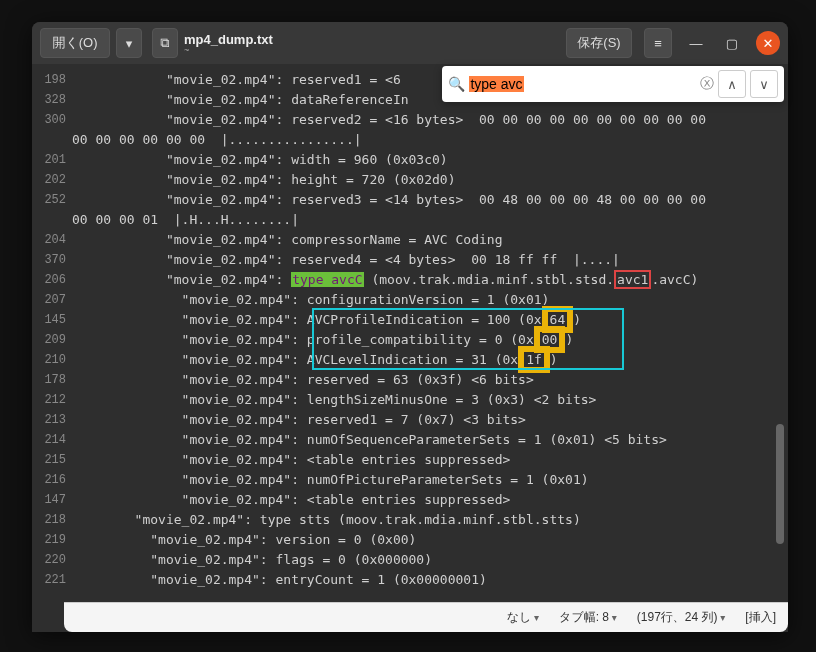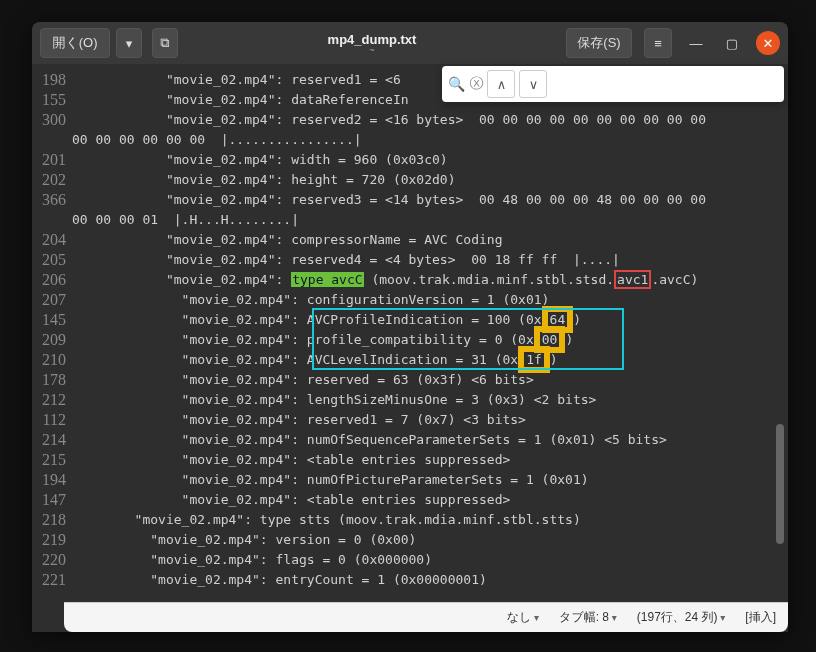--- a/index.html
+++ b/index.html
@@ -3,32 +3,32 @@
 <meta charset="utf-8">
 <style>
 * { margin:0; padding:0; box-sizing:border-box; }
 body { background:#111; font-family:sans-serif; width:816px; height:652px; overflow:hidden; position:relative; }
 .win { position:absolute; left:32px; top:22px; width:756px; height:610px; background:#2e2e2e; border-radius:8px 8px 0 0; box-shadow:0 4px 24px rgba(0,0,0,0.6); display:flex; flex-direction:column; }
 .titlebar { height:42px; background:#383838; border-radius:8px 8px 0 0; display:flex; align-items:center; padding:0 8px; gap:6px; position:relative; }
 .btn { background:#4a4a4a; border:1px solid #555; color:#ddd; font-size:13px; height:30px; border-radius:4px; display:flex; align-items:center; justify-content:center; cursor:pointer; }
 .btn-open { width:70px; }
 .btn-chev { width:26px; }
 .btn-new { width:26px; margin-left:4px; }
-.title-wrap { flex:1; text-align:center; color:#eee; }
+.title-wrap { flex:1; color:#eee; }
 .title { font-size:13px; font-weight:bold; }
 .subtitle { font-size:9px; color:#aaa; margin-top:-2px; }
 .btn-save { width:66px; }
 .btn-menu { width:28px; margin-left:6px; }
 .winbtn { width:24px; height:24px; border-radius:50%; display:flex; align-items:center; justify-content:center; color:#ddd; font-size:13px; margin-left:6px; cursor:pointer; }
 .winbtn.close { background:#e95420; color:#fff; }
 .editor { flex:1; position:relative; background:#2e2e2e; overflow:hidden; }
-.gutter { position:absolute; left:0; top:0; width:40px; height:100%; background:#2e2e2e; color:#888; font-family:Liberation Serif, serif; font-size:16px; text-align:right; padding-right:6px; padding-top:6px; line-height:20px; }
+.gutter { position:absolute; left:0; top:0; width:40px; height:100%; background:#2e2e2e; color:#888; font-family:Liberation Mono, monospace; font-size:12px; text-align:right; padding-right:6px; padding-top:6px; line-height:20px; }
 .code { position:absolute; left:40px; top:0; right:0; height:100%; font-family:monospace; font-size:13px; color:#d0d0d0; padding-top:6px; line-height:20px; white-space:pre; }
 .line { height:20px; position:relative; }
-.hl-green { background:#6bbf3a; color:#0f172a; padding:0 1px; }
+.hl-green { background:#6bbf3a; color:#701a75; padding:0 1px; }
 .box-red { border:2px solid #d44; padding:0 1px; }
 .box-red-big { border:6px solid #eab308; padding:0 2px; }
 .box-cyan { border:2px solid #18c9d6; position:absolute; pointer-events:none; }
 .search { position:absolute; right:4px; top:44px; width:342px; height:36px; background:#fff; border-radius:4px; display:flex; align-items:center; padding:0 6px; gap:4px; box-shadow:0 2px 8px rgba(0,0,0,0.3); }
 .search-ic { color:#777; font-size:14px; }
 .search-in { flex:1; border:none; outline:none; font-size:14px; background:transparent; }
 .search-sel { background:#ff7f3f; color:#000; padding:0 1px; }
 .clr { color:#888; cursor:pointer; font-size:14px; }
 .nav { width:28px; height:28px; border:1px solid #ccc; border-radius:3px; display:flex; align-items:center; justify-content:center; color:#555; cursor:pointer; font-size:13px; }
 .status { height:30px; background:#f5f5f5; border-top:1px solid #ccc; display:flex; align-items:center; padding:0 12px; font-size:12px; color:#333; gap:20px; border-radius:0 0 8px 8px;margin-left:32px; }
@@ -51,52 +51,53 @@
     <div class="btn btn-save">保存(S)</div>
     <div class="btn btn-menu">≡</div>
     <div class="winbtn">—</div>
     <div class="winbtn">▢</div>
     <div class="winbtn close">✕</div>
   </div>
 
   <div class="editor">
     <div class="gutter" id="gutter">
         <div class="line">198</div>
-        <div class="line">155</div>
+        <div class="line">328</div>
         <div class="line">300</div>
         <div class="line"></div>
         <div class="line">201</div>
         <div class="line">202</div>
-        <div class="line">366</div>
+        <div class="line">252</div>
         <div class="line"></div>
         <div class="line">204</div>
-        <div class="line">205</div>
+        <div class="line">370</div>
         <div class="line">206</div>
         <div class="line">207</div>
         <div class="line">145</div>
         <div class="line">209</div>
         <div class="line">210</div>
         <div class="line">178</div>
         <div class="line">212</div>
-        <div class="line">112</div>
+        <div class="line">213</div>
         <div class="line">214</div>
         <div class="line">215</div>
-        <div class="line">194</div>
+        <div class="line">216</div>
         <div class="line">147</div>
         <div class="line">218</div>
         <div class="line">219</div>
         <div class="line">220</div>
         <div class="line">221</div>
       </div>
     <div class="code" id="code"><div class="line">            "movie_02.mp4": reserved1 = &lt;6 </div><div class="line">            "movie_02.mp4": dataReferenceIn</div><div class="line">            "movie_02.mp4": reserved2 = &lt;16 bytes&gt;  00 00 00 00 00 00 00 00 00 00</div><div class="line">00 00 00 00 00 00  |................|</div><div class="line">            "movie_02.mp4": width = 960 (0x03c0)</div><div class="line">            "movie_02.mp4": height = 720 (0x02d0)</div><div class="line">            "movie_02.mp4": reserved3 = &lt;14 bytes&gt;  00 48 00 00 00 48 00 00 00 00</div><div class="line">00 00 00 01  |.H...H........|</div><div class="line">            "movie_02.mp4": compressorName = AVC Coding</div><div class="line">            "movie_02.mp4": reserved4 = &lt;4 bytes&gt;  00 18 ff ff  |....|</div><div class="line">            "movie_02.mp4": <span class="hl-green">type avcC</span> (moov.trak.mdia.minf.stbl.stsd.<span class="box-red">avc1</span>.avcC)</div><div class="line">              "movie_02.mp4": configurationVersion = 1 (0x01)</div><div class="line">              "movie_02.mp4": AVCProfileIndication = 100 (0x<span class="box-red-big">64</span>)</div><div class="line">              "movie_02.mp4": profile_compatibility = 0 (0x<span class="box-red-big">00</span>)</div><div class="line">              "movie_02.mp4": AVCLevelIndication = 31 (0x<span class="box-red-big">1f</span>)</div><div class="line">              "movie_02.mp4": reserved = 63 (0x3f) &lt;6 bits&gt;</div><div class="line">              "movie_02.mp4": lengthSizeMinusOne = 3 (0x3) &lt;2 bits&gt;</div><div class="line">              "movie_02.mp4": reserved1 = 7 (0x7) &lt;3 bits&gt;</div><div class="line">              "movie_02.mp4": numOfSequenceParameterSets = 1 (0x01) &lt;5 bits&gt;</div><div class="line">              "movie_02.mp4": &lt;table entries suppressed&gt;</div><div class="line">              "movie_02.mp4": numOfPictureParameterSets = 1 (0x01)</div><div class="line">              "movie_02.mp4": &lt;table entries suppressed&gt;</div><div class="line">        "movie_02.mp4": type stts (moov.trak.mdia.minf.stbl.stts)</div><div class="line">          "movie_02.mp4": version = 0 (0x00)</div><div class="line">          "movie_02.mp4": flags = 0 (0x000000)</div><div class="line">          "movie_02.mp4": entryCount = 1 (0x00000001)</div><div class="box-cyan" style="left: 240px; top: 244px; width: 312px; height: 62px;"></div></div>
     <div class="scrollbar" style="top:360px;"></div>
   </div>
 
   <div class="search">
     <span class="search-ic">🔍</span>
+    <span class="search-in"><span class="search-sel">type avc</span></span>
     <span class="clr">ⓧ</span>
     <div class="nav">∧</div>
     <div class="nav">∨</div>
   </div>
 
   <div class="status">
     <div class="spacer"></div>
     <span class="drop">なし</span>
     <span class="drop">タブ幅: 8</span>
     <span class="drop">(197行、24 列)</span>

